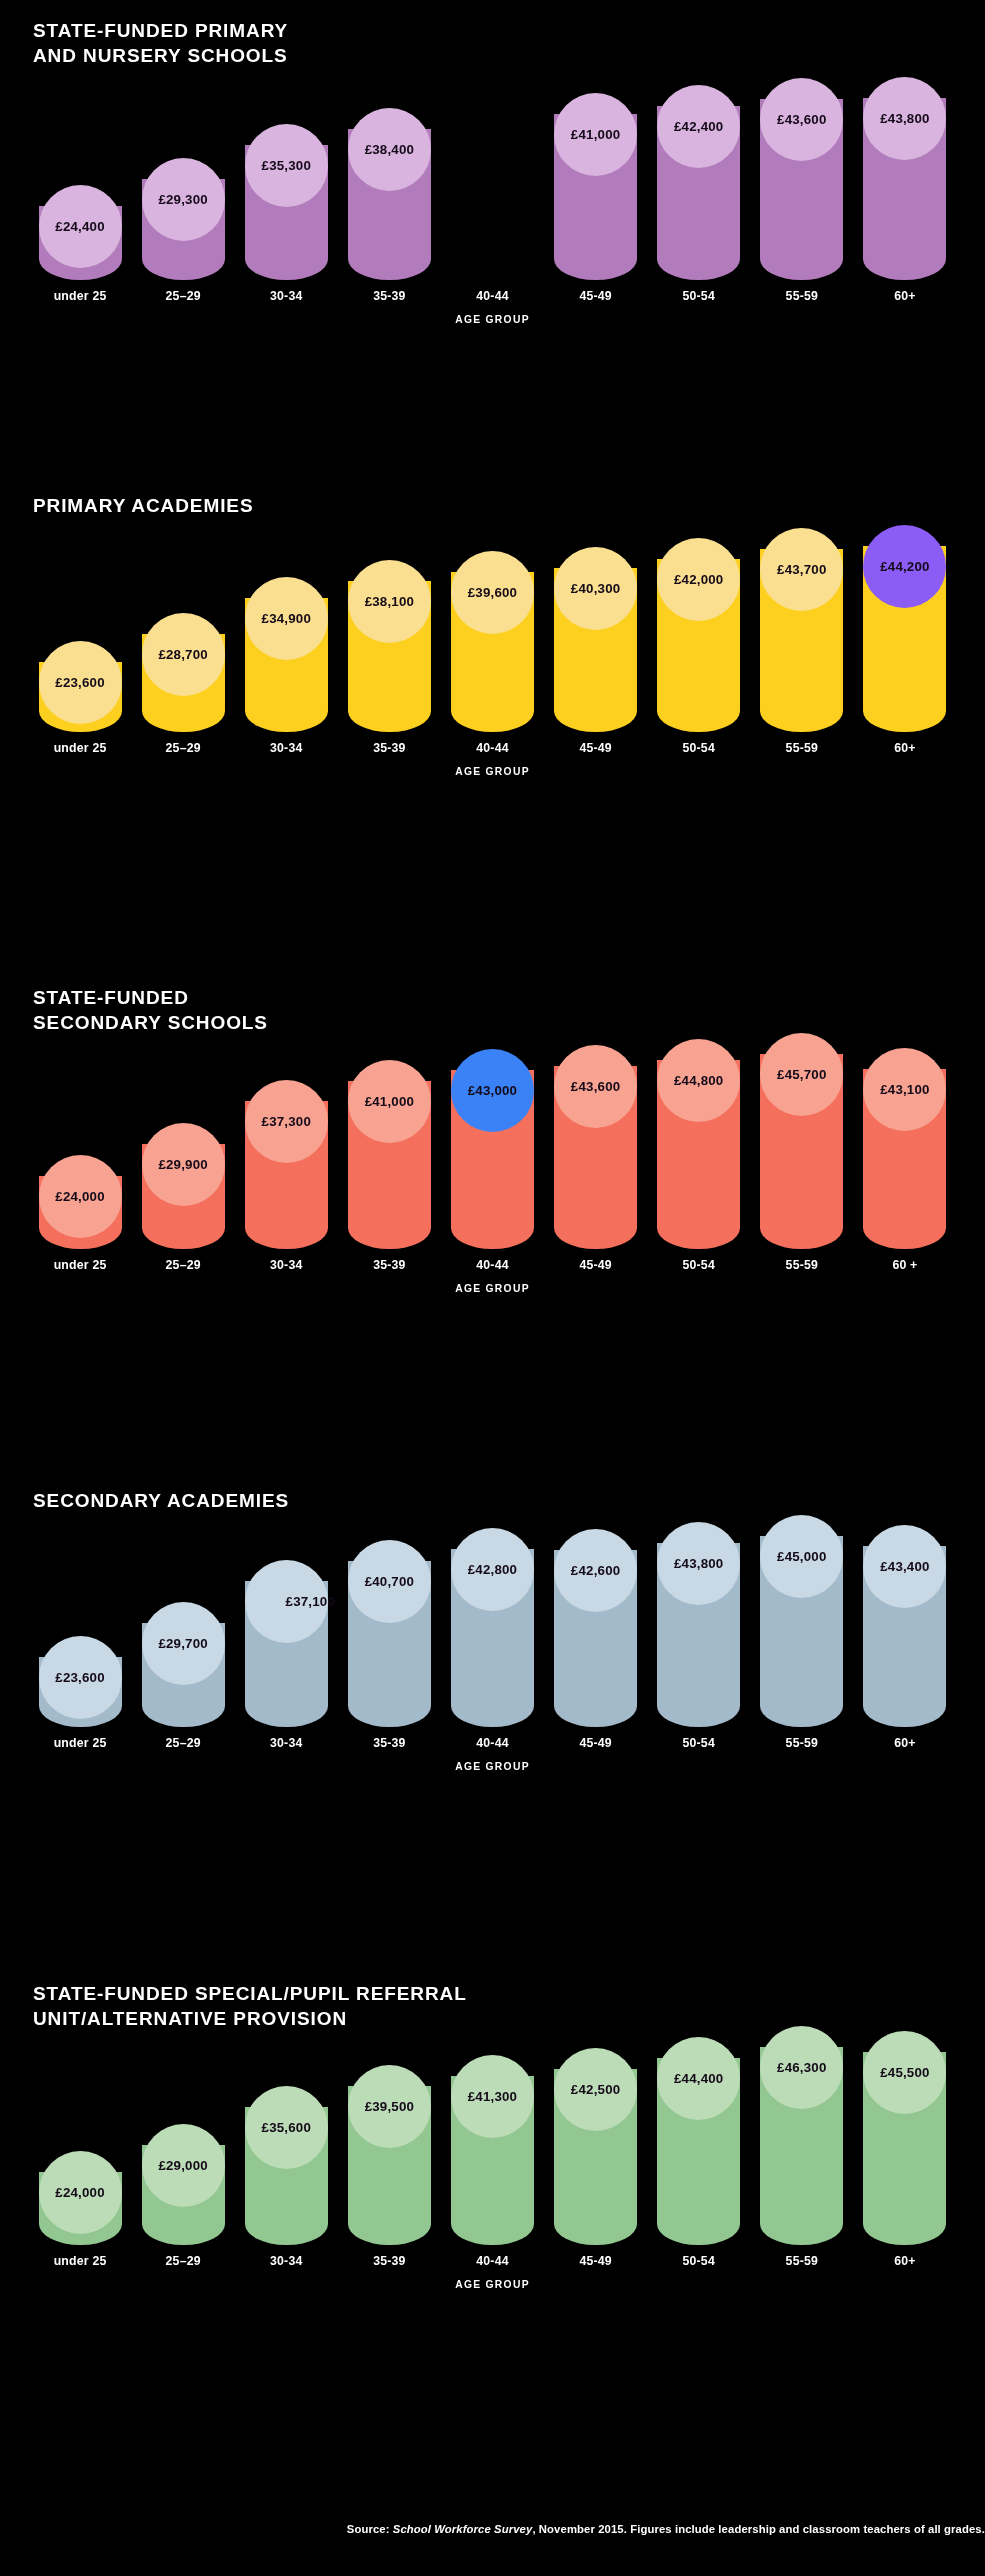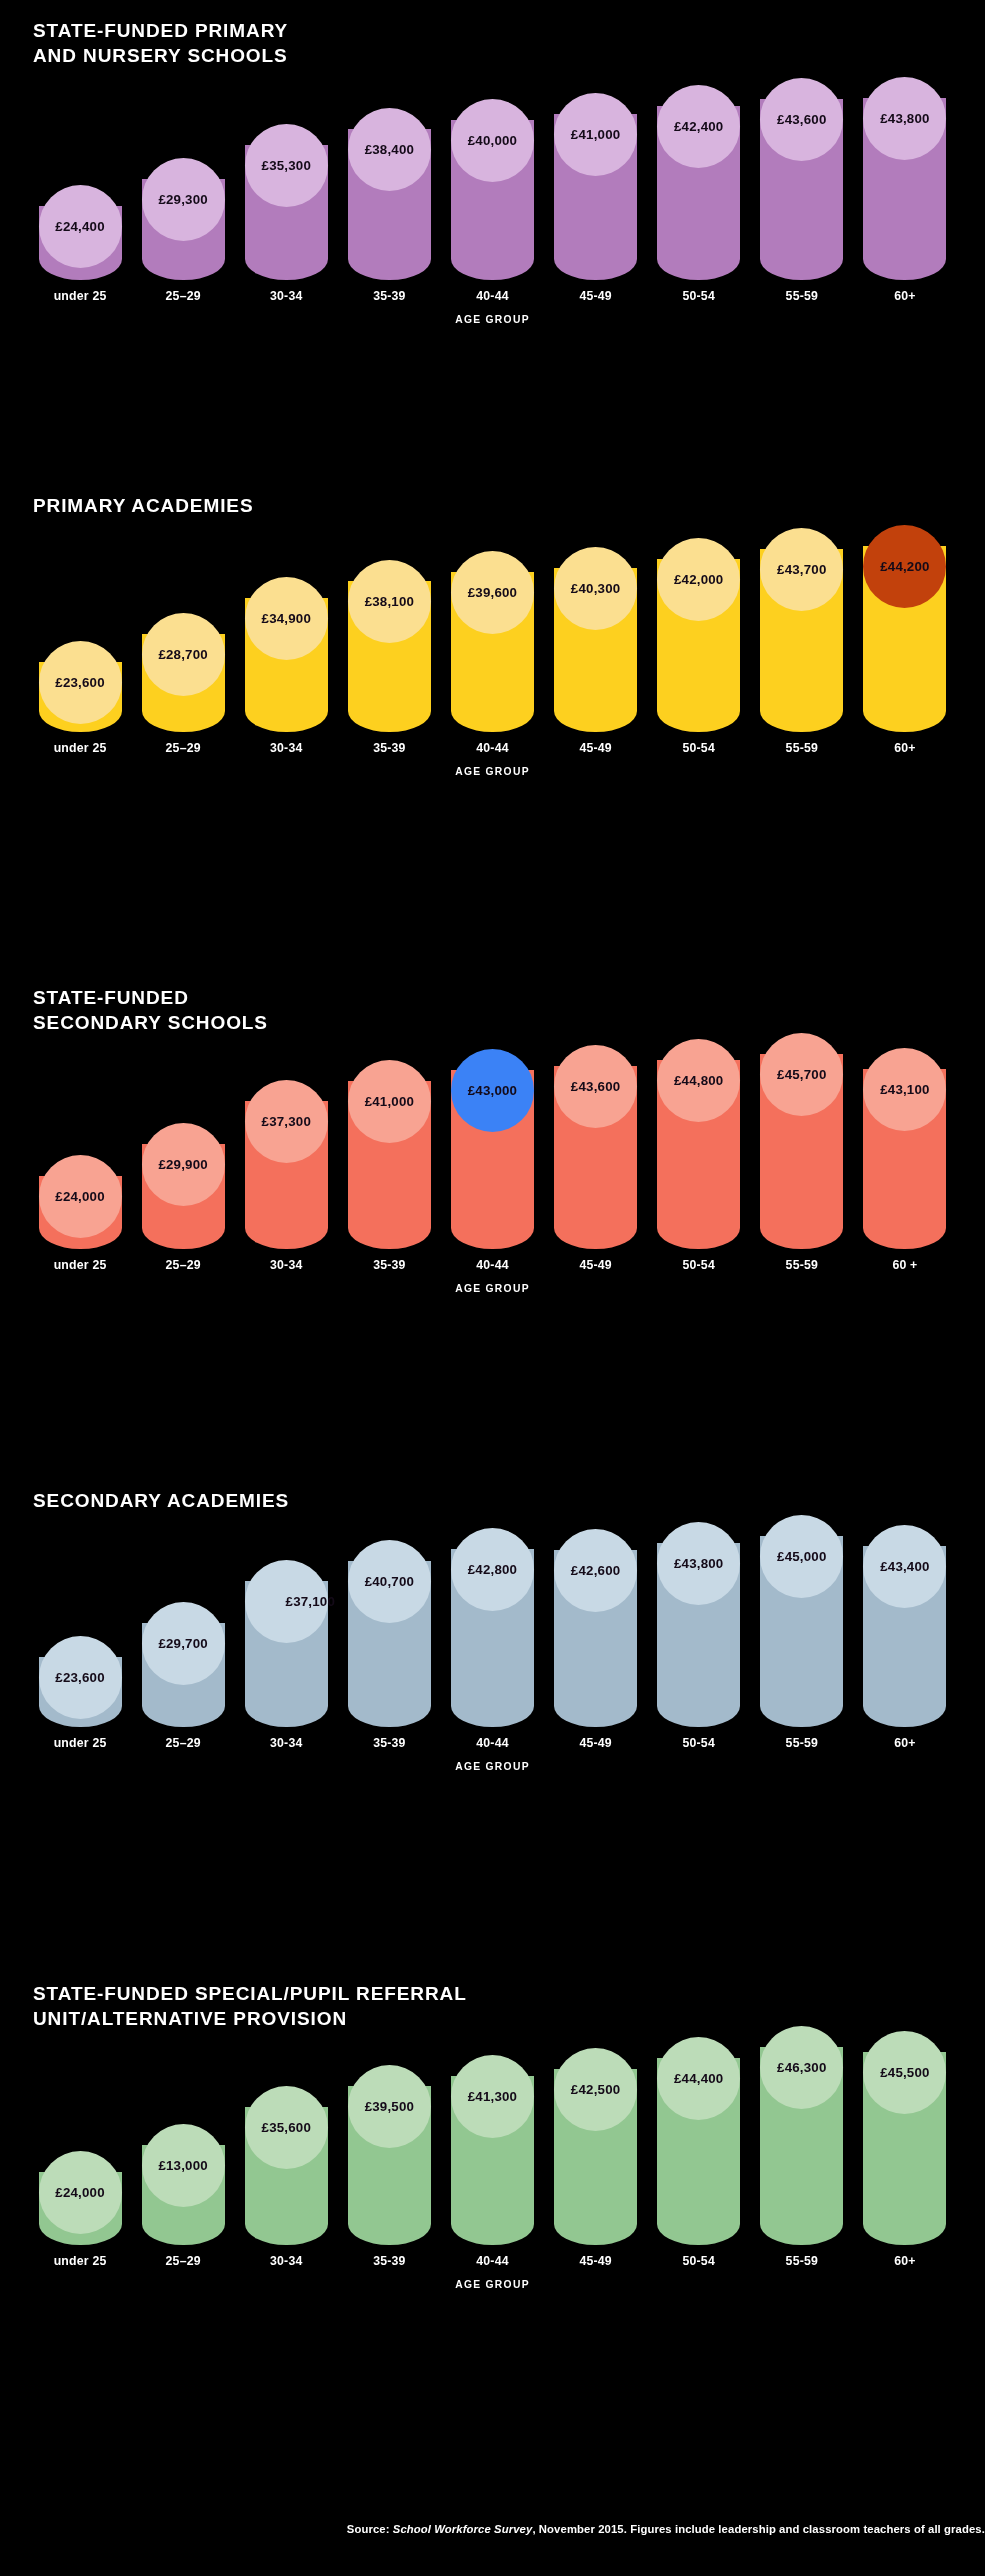--- a/index.html
+++ b/index.html
@@ -171,28 +171,20 @@
               <div class="cyl" style="height: 172px;">
                 <div class="body" style="background: rgb(178, 124, 188);"></div>
                 <div class="cap" style="background: rgb(216, 180, 222);">
                   <span class="val" style="color: rgb(20, 10, 24);">£38,400</span>
                 </div>
               </div>
             </div>
             <div class="xlabel">35-39</div>
           </div>
           <div class="col">
-            <div class="bar-wrap">
-              <div class="cyl" style="height: 181px;">
-                <div class="body" style="background: rgb(178, 124, 188);"></div>
-                <div class="cap" style="background: rgb(216, 180, 222);">
-                  <span class="val" style="color: rgb(20, 10, 24);">£40,000</span>
-                </div>
-              </div>
-            </div>
             <div class="xlabel">40-44</div>
           </div>
           <div class="col">
             <div class="bar-wrap">
               <div class="cyl" style="height: 187px;">
                 <div class="body" style="background: rgb(178, 124, 188);"></div>
                 <div class="cap" style="background: rgb(216, 180, 222);">
                   <span class="val" style="color: rgb(20, 10, 24);">£41,000</span>
                 </div>
               </div>
@@ -323,21 +315,21 @@
                   <span class="val" style="color: rgb(20, 10, 24);">£43,700</span>
                 </div>
               </div>
             </div>
             <div class="xlabel">55-59</div>
           </div>
           <div class="col">
             <div class="bar-wrap">
               <div class="cyl" style="height: 207px;">
                 <div class="body" style="background: rgb(253, 208, 31);"></div>
-                <div class="cap" style="background: #c2410c;">
+                <div class="cap" style="background: #8b5cf6;">
                   <span class="val" style="color: rgb(20, 10, 24);">£44,200</span>
                 </div>
               </div>
             </div>
             <div class="xlabel">60+</div>
           </div>
         </div>
         <div class="axis-title">AGE GROUP</div>
       </div>
       <div class="section" style="position: absolute; left: 0px; right: 0px; top: 985px;">
@@ -564,21 +556,21 @@
                 </div>
               </div>
             </div>
             <div class="xlabel">under 25</div>
           </div>
           <div class="col">
             <div class="bar-wrap">
               <div class="cyl" style="height: 121px;">
                 <div class="body" style="background: rgb(146, 199, 145);"></div>
                 <div class="cap" style="background: rgb(188, 220, 184);">
-                  <span class="val" style="color: rgb(20, 10, 24);">£13,000</span>
+                  <span class="val" style="color: rgb(20, 10, 24);">£29,000</span>
                 </div>
               </div>
             </div>
             <div class="xlabel">25–29</div>
           </div>
           <div class="col">
             <div class="bar-wrap">
               <div class="cyl" style="height: 159px;">
                 <div class="body" style="background: rgb(146, 199, 145);"></div>
                 <div class="cap" style="background: rgb(188, 220, 184);">

